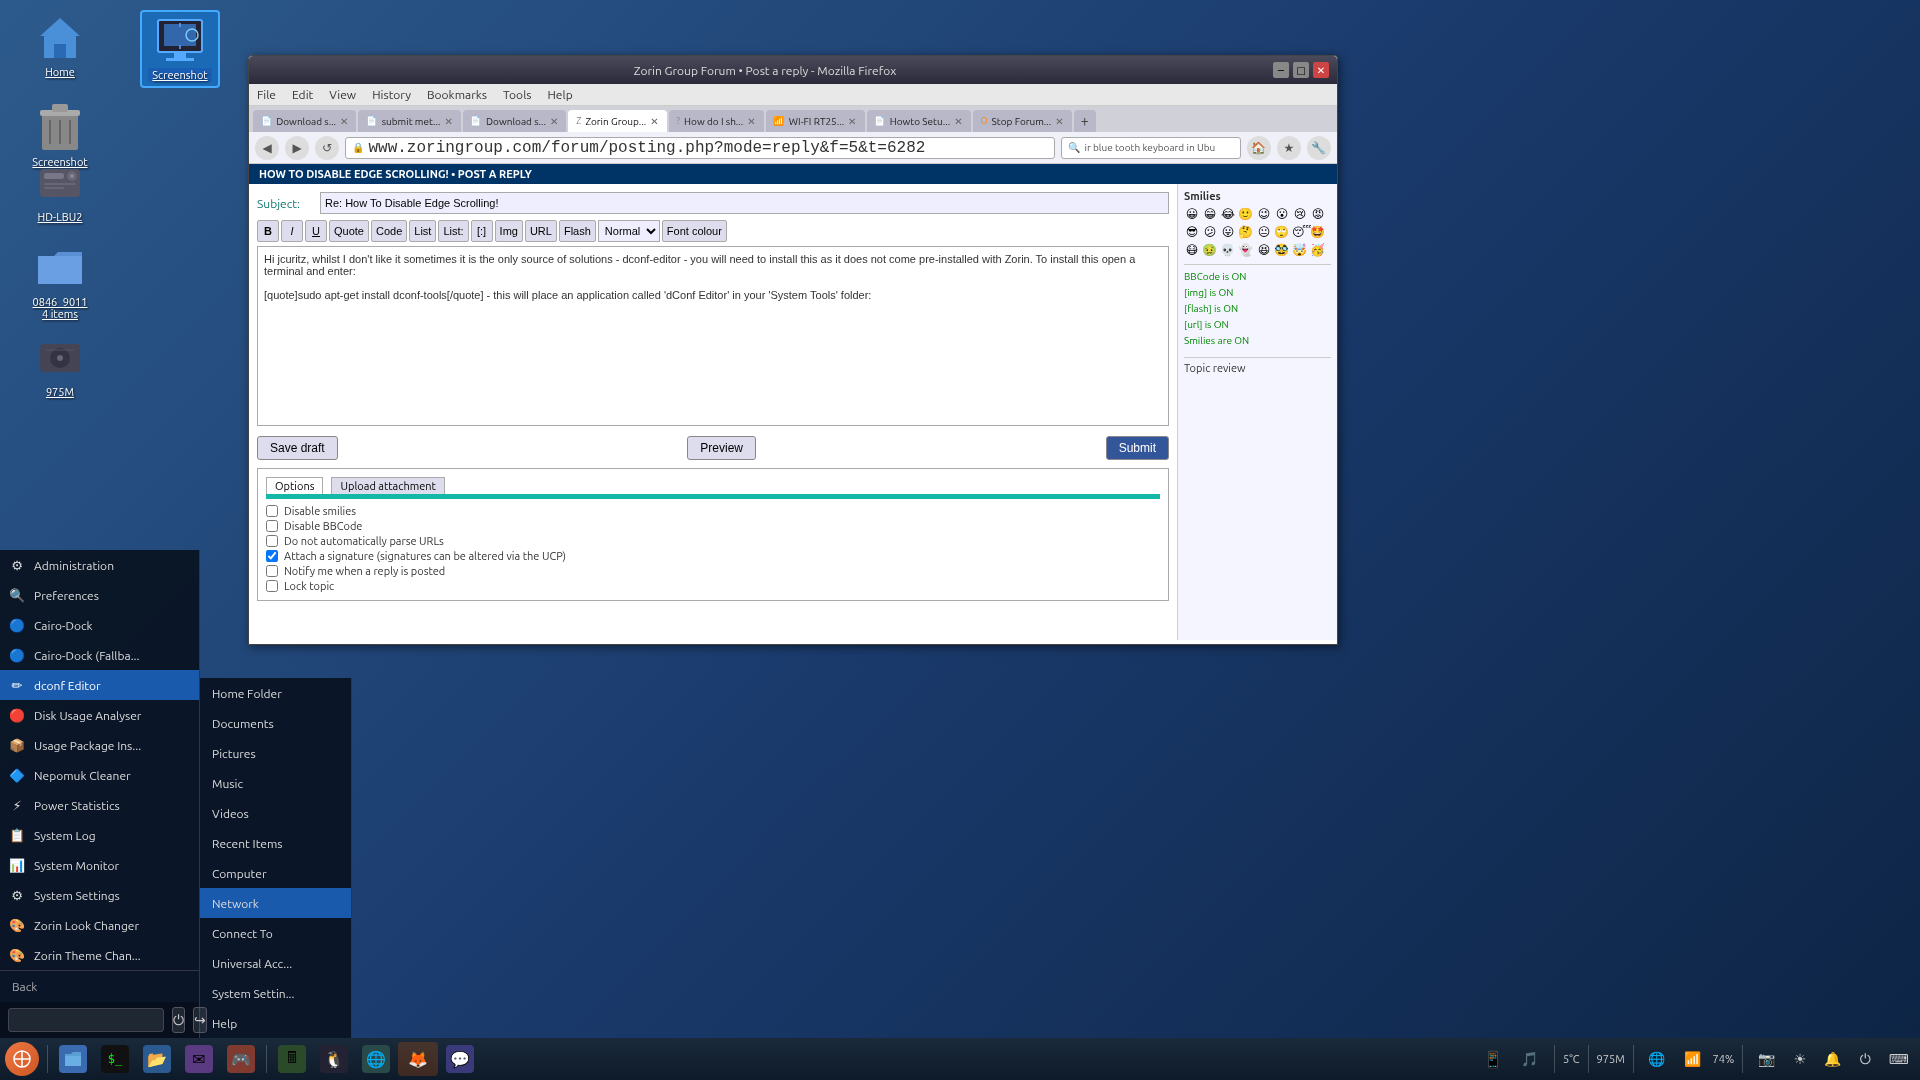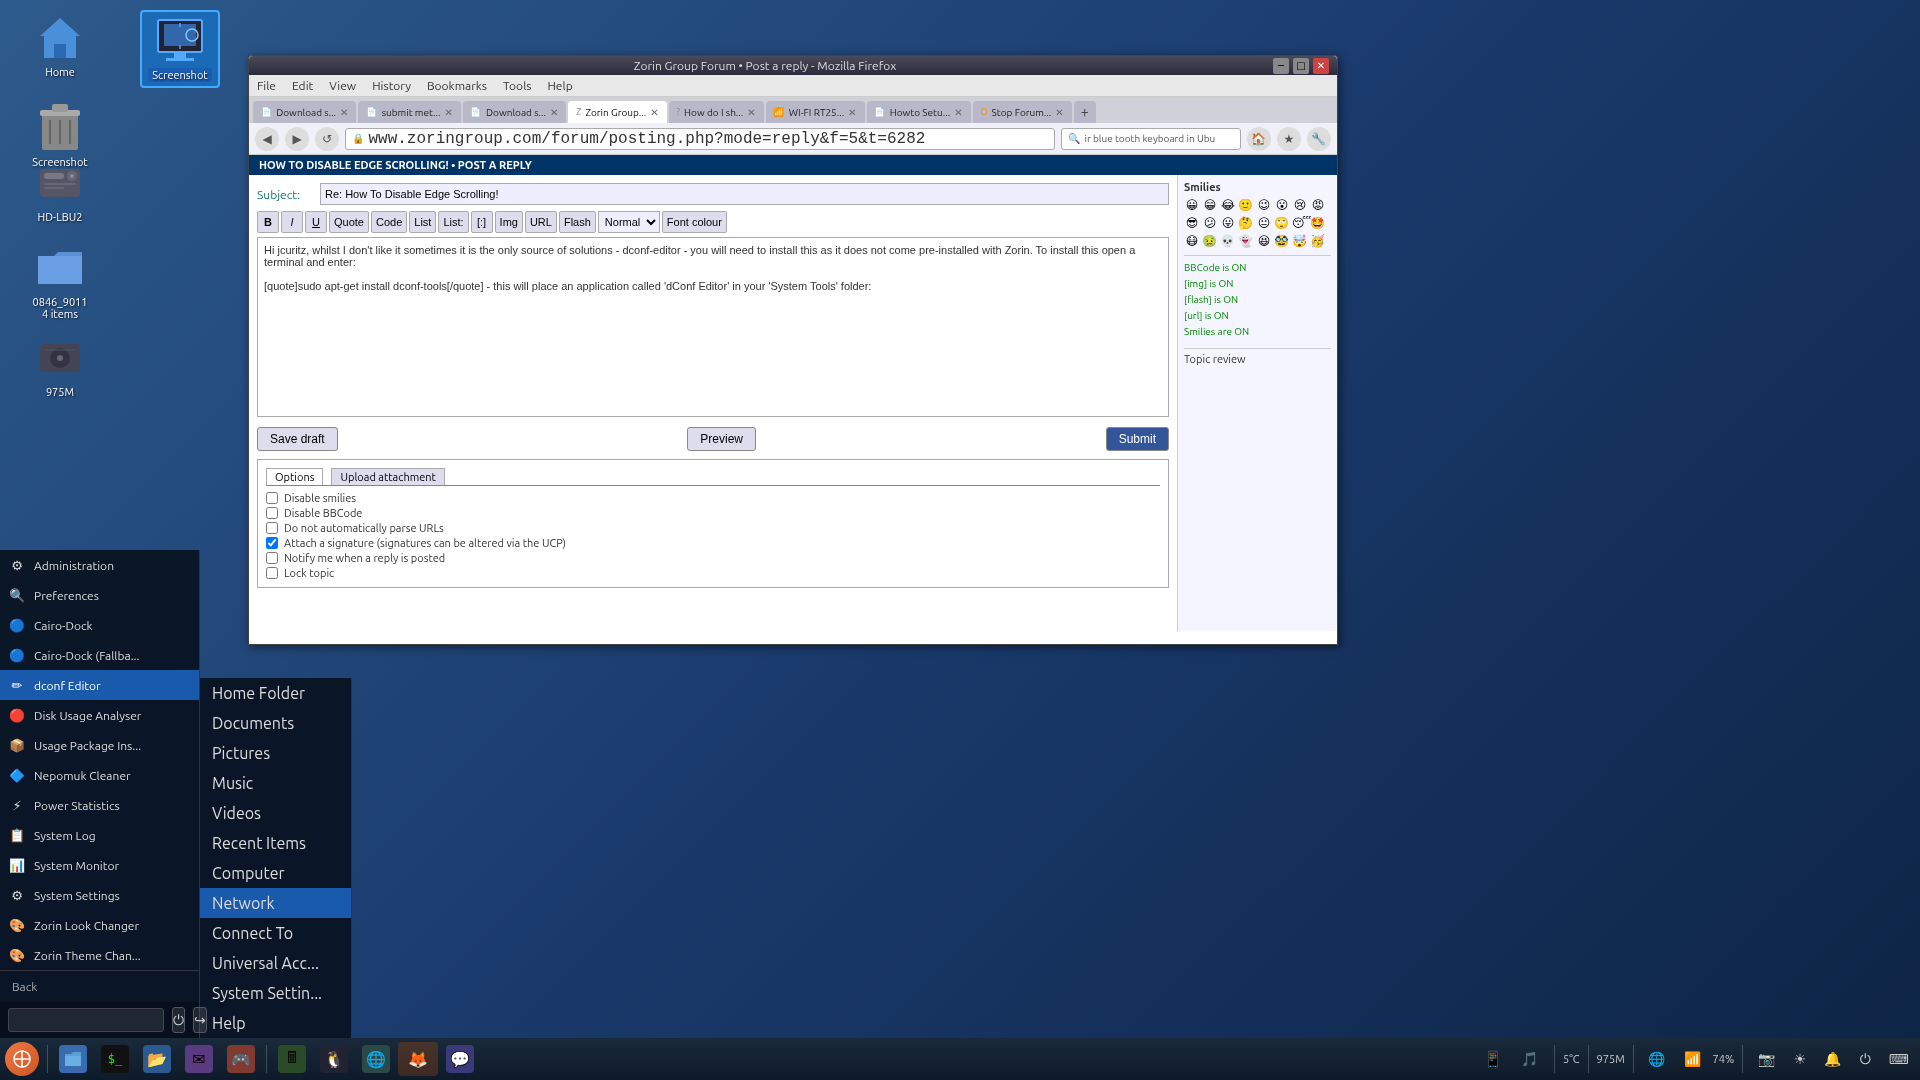--- a/index.html
+++ b/index.html
@@ -37,20 +37,21 @@
       display: flex;
       align-items: center;
       justify-content: center;
       margin-bottom: 4px;
     }
     .desktop-icon .icon-label {
       color: white;
       font-size: 11px;
       text-align: center;
       text-shadow: 1px 1px 2px rgba(0,0,0,0.8);
+      text-decoration: underline;
     }
 
     
     .screenshot-highlight {
       background: #1a6ab5 !important;
       border: 2px solid #4af;
       border-radius: 4px;
     }
 
     
@@ -123,21 +124,21 @@
       height: 590px;
       background: #fff;
       border: 1px solid #444;
       border-radius: 4px 4px 0 0;
       box-shadow: 2px 2px 10px rgba(0,0,0,0.5);
       z-index: 50;
     }
 
     .ff-titlebar {
       background: linear-gradient(to bottom, #4a4a5a, #2a2a3a);
-      height: 19px;
+      height: 28px;
       display: flex;
       align-items: center;
       padding: 0 8px;
       border-radius: 4px 4px 0 0;
     }
     .ff-title {
       color: #ddd;
       font-size: 12px;
       flex: 1;
       text-align: center;
@@ -366,21 +367,21 @@
 
     .options-section {
       margin-top: 8px;
       border: 1px solid #aaa;
       padding: 8px;
     }
     .options-tabs {
       display: flex;
       gap: 8px;
       margin-bottom: 6px;
-      border-bottom: 1px solid #14b8a6;
+      border-bottom: 5px solid #14b8a6;
     }
     .opt-tab {
       font-size: 11px;
       padding: 2px 8px;
       cursor: pointer;
       background: #dde;
       border: 1px solid #aaa;
       border-bottom: none;
     }
     .opt-tab.active { background: white; }
@@ -525,21 +526,21 @@
       z-index: 200;
     }
 
     .sub-menu-item {
       height: 30px;
       display: flex;
       align-items: center;
       padding: 0 12px;
       cursor: pointer;
       color: #ddd;
-      font-size: 16px;
+      font-size: 12px;
     }
     .sub-menu-item.highlighted { background: #1a5aad; }
   </style>
 </head>
 <body>
 
 <div id="desktop">
 
   <div class="desktop-icon" style="top:10px;left:20px;">
     <div class="icon-img">

